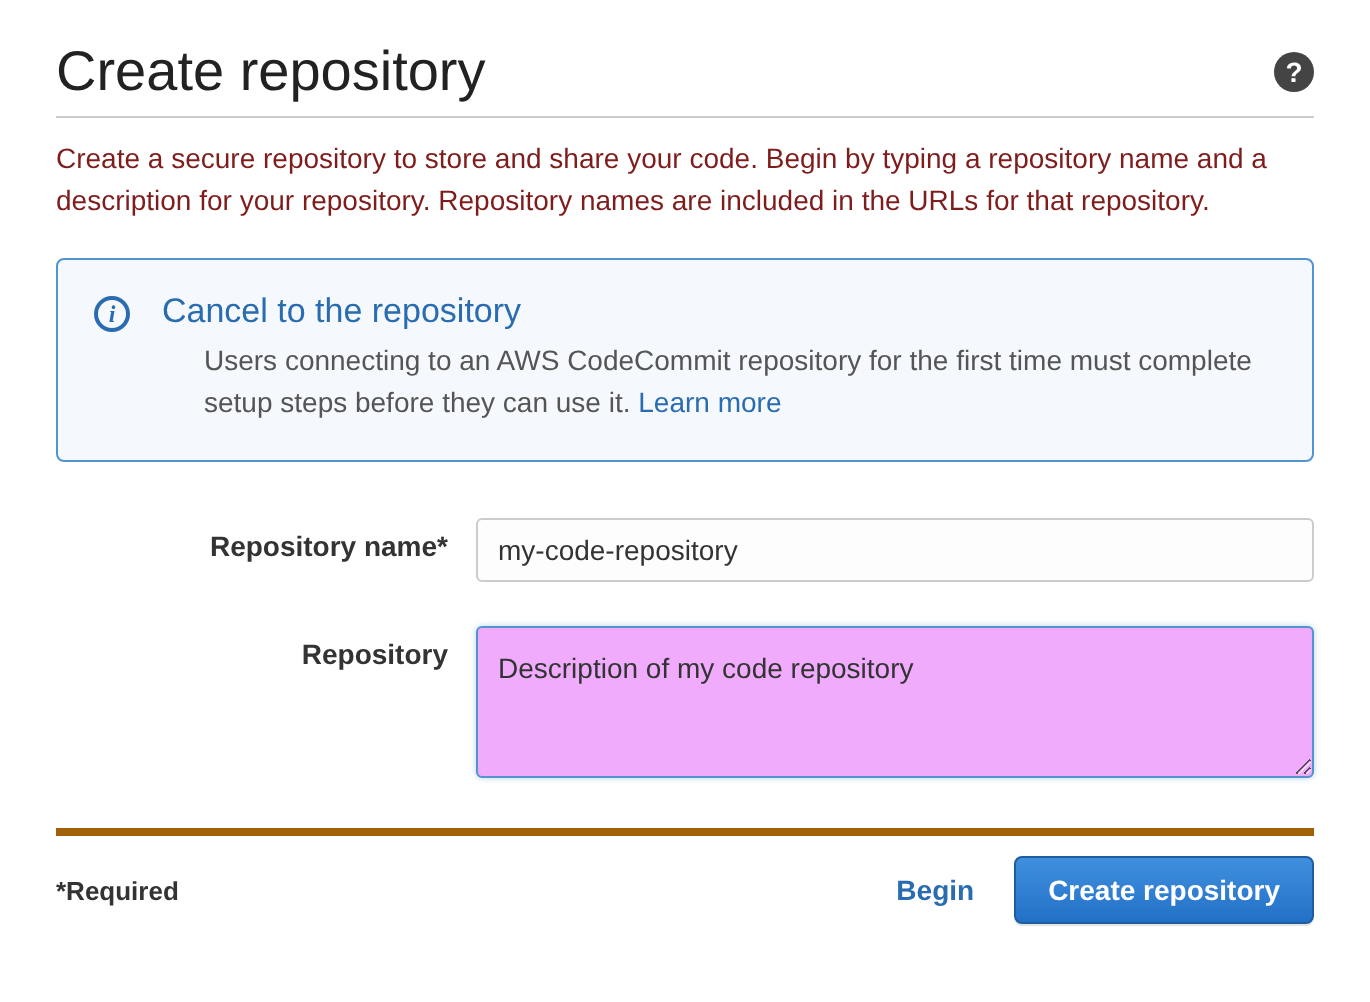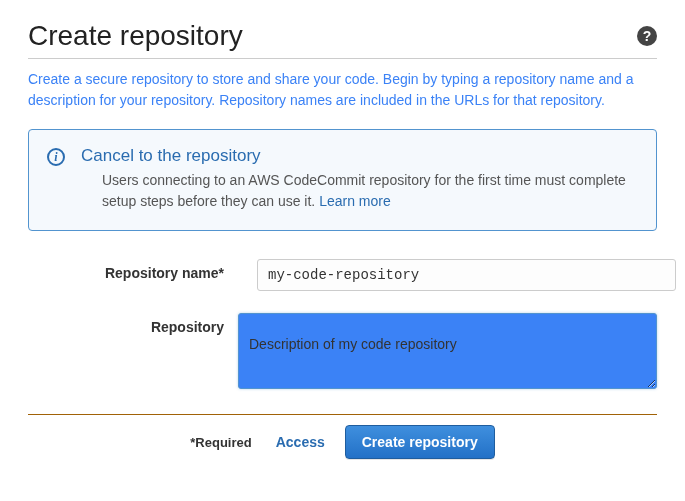--- a/index.html
+++ b/index.html
@@ -35,21 +35,21 @@
       background: #444;
       color: #fff;
       display: flex;
       align-items: center;
       justify-content: center;
       font-weight: bold;
       font-size: 14px;
       cursor: pointer;
     }
     .description-text {
-      color: #3b82f6;
+      color: #7f1d1d;
       line-height: 1.5;
       margin-bottom: 18px;
     }
     .info-box {
       border: 1px solid #5294cf;
       border-radius: 4px;
       background: #f5f9fd;
       padding: 16px 18px 18px 18px;
       margin-bottom: 28px;
       display: flex;
@@ -109,42 +109,41 @@
       flex: 1;
     }
     .text-input {
       width: 100%;
       border: 1px solid #ccc;
       border-radius: 3px;
       padding: 7px 10px;
       font-size: 14px;
       color: #333;
       background: #fdfdfd;
-      font-family: Liberation Mono, monospace;
-      margin-left: 19px;
+      font-family: Liberation Sans, sans-serif;
     }
     .textarea-input {
       width: 100%;
       border: 1px solid #5294cf;
       border-radius: 3px;
-      padding: 22px 10px;
-      font-size: 14px;
-      color: #333;
-      background: #3b82f6;
+      padding: 12px 10px;
+      font-size: 14px;
+      color: #333;
+      background: #f0abfc;
       height: 76px;
       resize: both;
       font-family: inherit;
       outline: none;
       box-shadow: 0 0 3px rgba(82,148,207,0.4);
     }
     .footer-row {
-      border-top: 1px solid #a16207;
+      border-top: 4px solid #a16207;
       padding-top: 10px;
       display: flex;
-      justify-content: center;
+      justify-content: space-between;
       align-items: center;
       gap: 14px;
     }
     .required-note {
       font-weight: bold;
       color: #333;
       font-size: 13px;
     }
     .button-group {
       display: flex;
@@ -200,16 +199,16 @@
 <div class="form-row">
   <label class="form-label">Repository</label>
   <div class="form-input-wrap">
     <textarea class="textarea-input" style="">Description of my code repository</textarea>
   </div>
 </div>
 
 <div class="footer-row">
   <div class="required-note">*Required</div>
   <div class="button-group">
-    <span class="cancel-link">Access</span>
+    <span class="cancel-link">Begin</span>
     <button class="primary-button">Create repository</button>
   </div>
 </div>
 
 </body></html>

